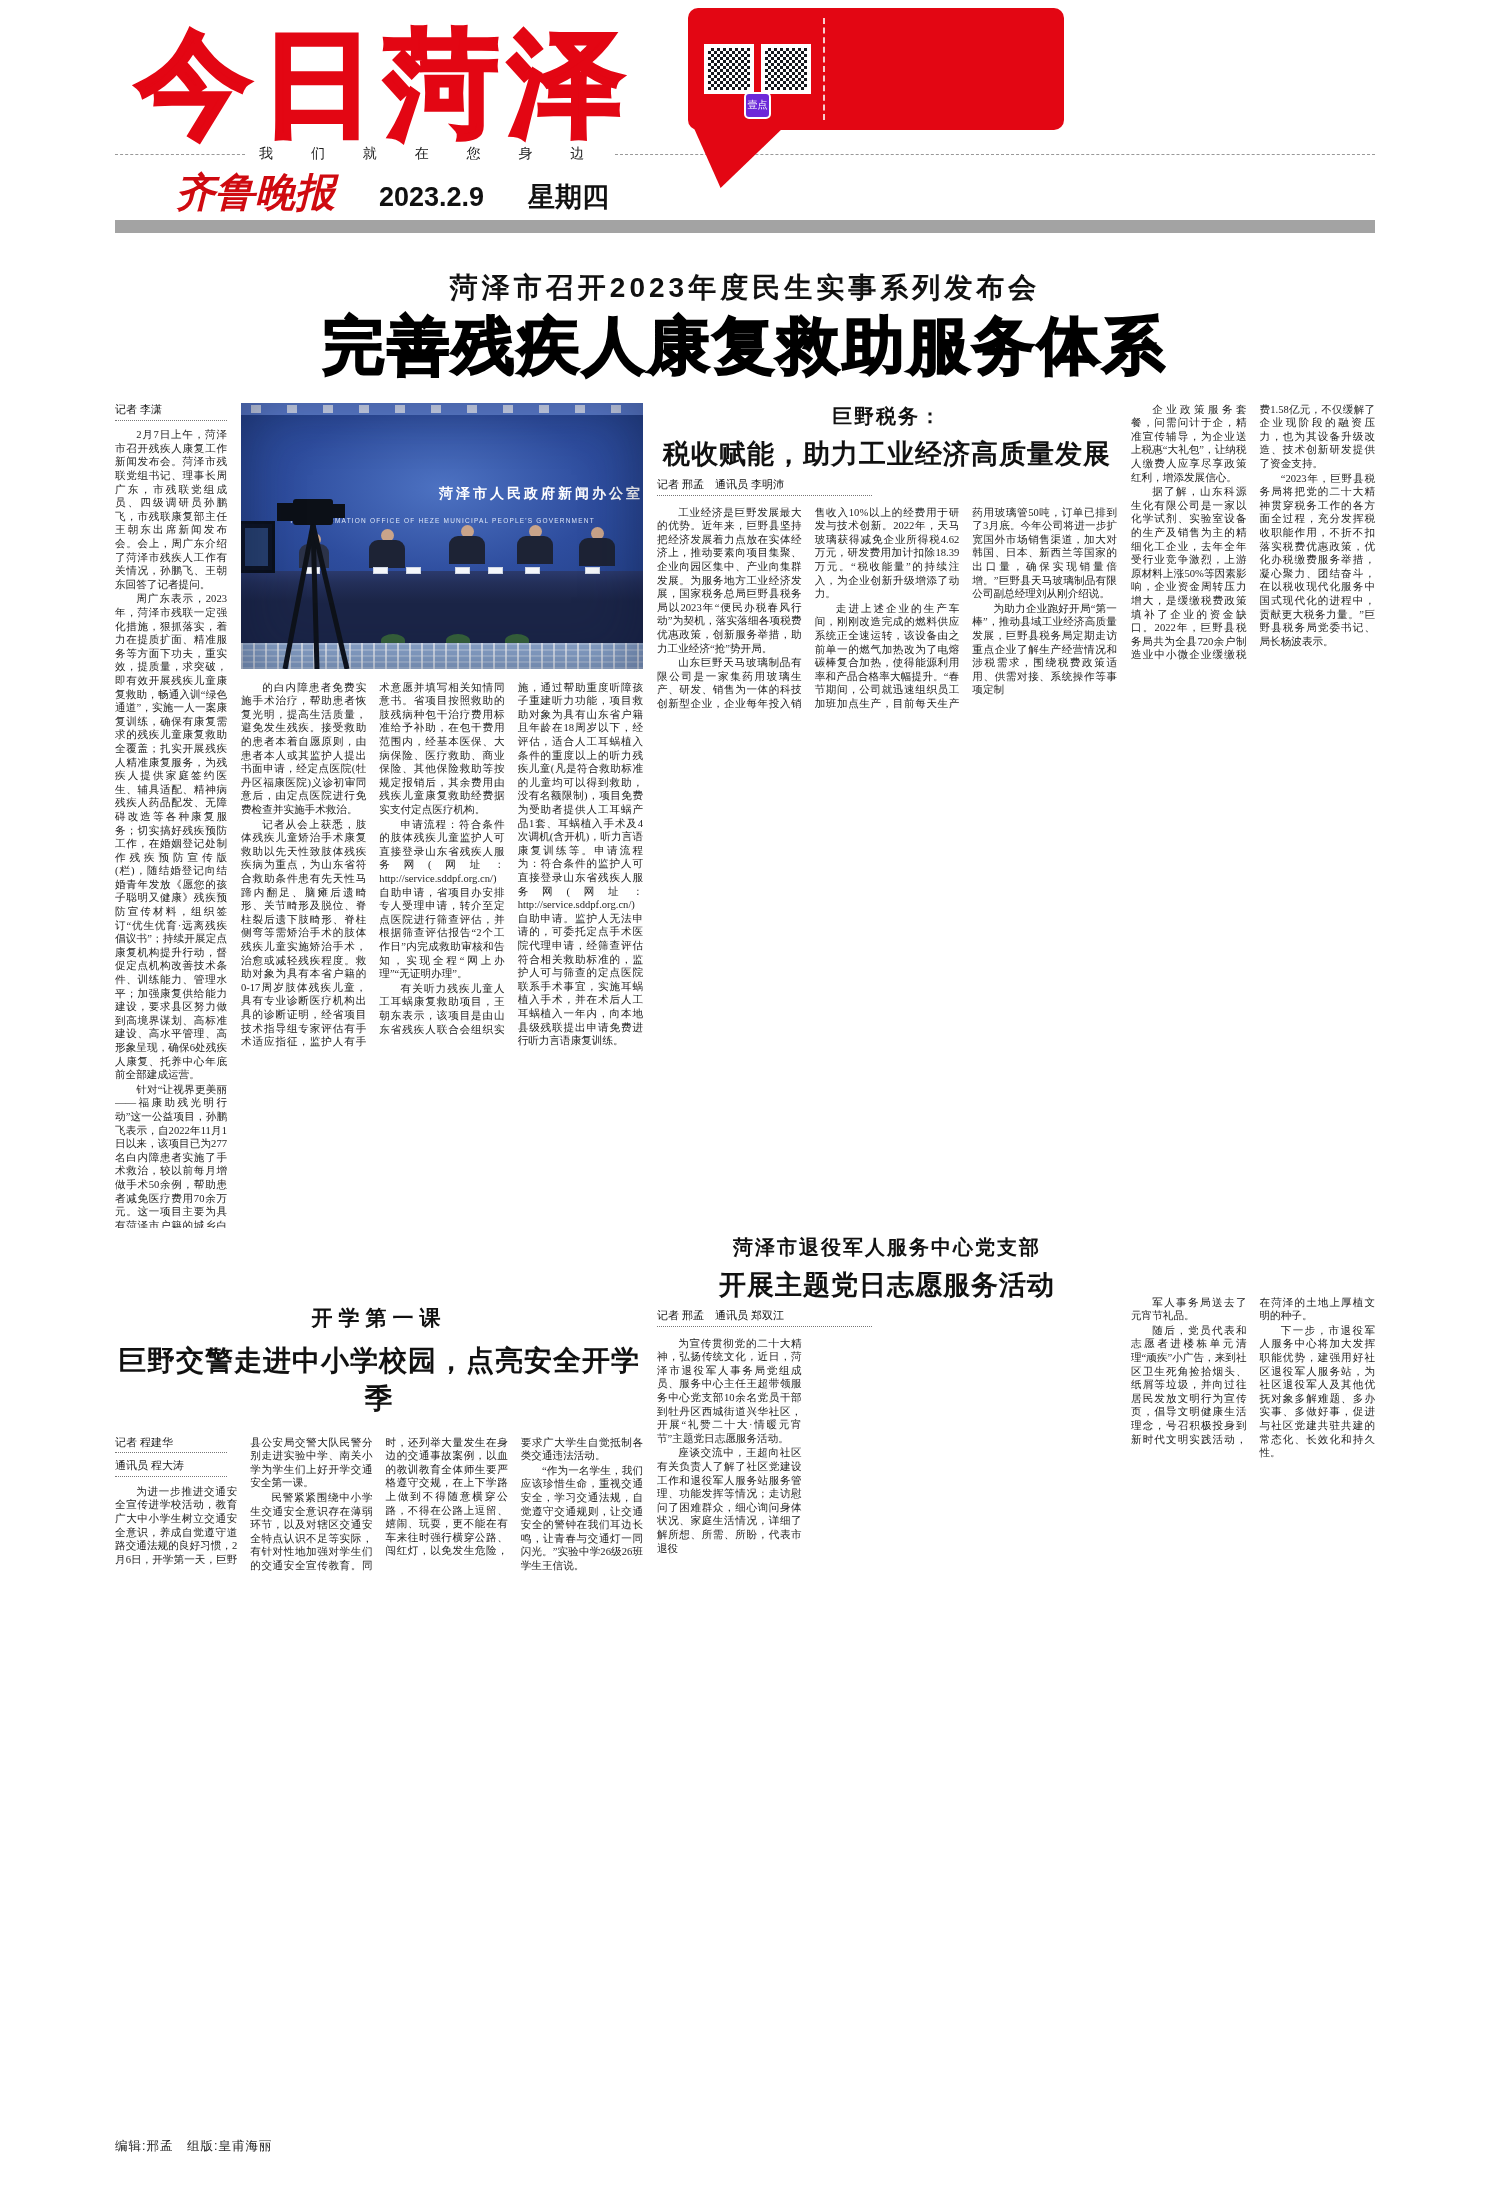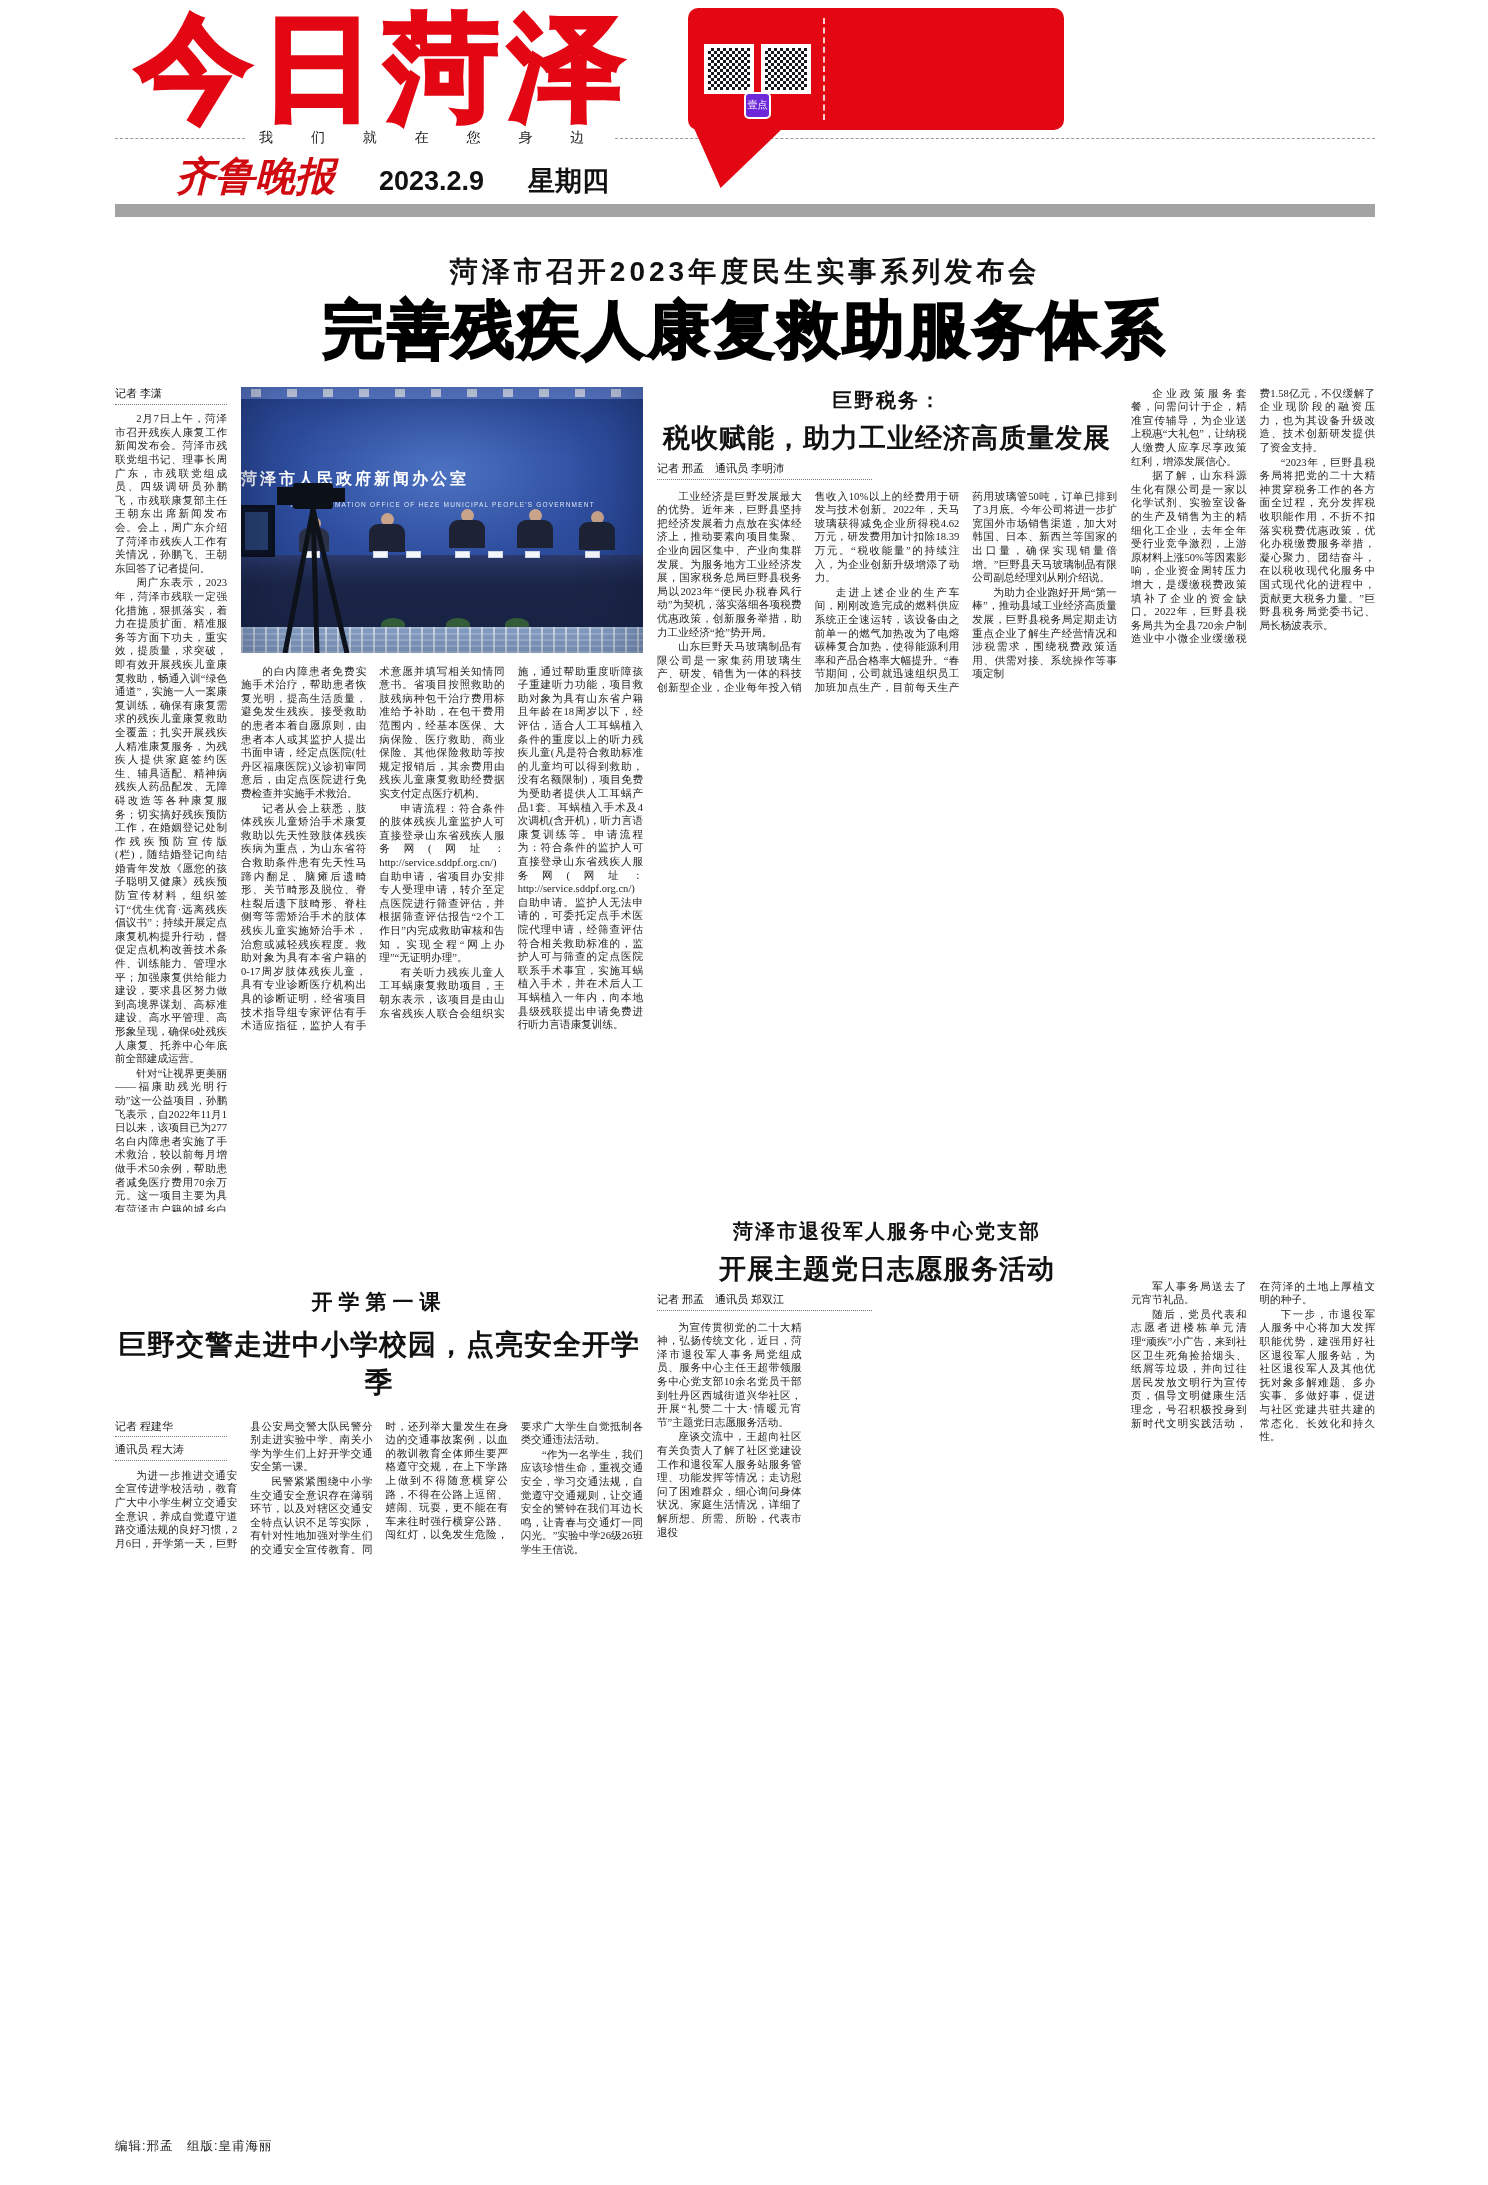--- a/index.html
+++ b/index.html
@@ -2,21 +2,21 @@
 <html><head>
 <meta charset="utf-8">
 <style>
   *{margin:0;padding:0;box-sizing:border-box}
   html,body{background:#ffffff}
   .page{position:relative;width:1488px;height:2185px;background:#fff;overflow:hidden;color:#111;
         font-family:"Liberation Serif",serif}
   .content{position:absolute;left:115px;top:0;width:1260px}
 
   
-  .header{position:relative;padding-top:10px}
+  .header{position:relative;padding-top:26px}
   .masthead{display:inline-block;margin-left:22px;font-family:"Liberation Sans",sans-serif;
             font-size:114px;line-height:1.02;font-weight:900;color:#e30613;letter-spacing:10px;
             -webkit-text-stroke:4px #e30613}
   .bubble{position:absolute;left:573px;top:8px;width:376px;height:122px;background:#e30613;
           border-radius:10px;display:flex;align-items:center;gap:12px;padding:10px 16px;color:#fff;z-index:2}
   .bubble-tail{position:absolute;left:578px;top:126px;width:92px;height:62px;background:#e30613;
                clip-path:polygon(0 0,100% 0,30% 100%);z-index:1}
   .qr-wrap{position:relative;display:flex;gap:7px}
   .qr{width:50px;height:50px;background:#fff;padding:4px}
   .qr-inner{width:100%;height:100%;background:repeating-conic-gradient(#15191f 0% 25%,#fff 0% 50%);
@@ -85,22 +85,22 @@
   .vet-right{margin-top:62px;height:300px}
 
   
   .photo{position:relative;width:402px;height:266px;overflow:hidden;
          background:radial-gradient(ellipse 70% 60% at 50% 32%,#4d72c2 0%,#2e4d9e 55%,#223f86 100%)}
   .photo::after{content:"";position:absolute;inset:0;box-shadow:inset 0 0 60px rgba(10,20,50,.45);
                 pointer-events:none}
   .photo-topstrip{position:absolute;top:0;left:0;right:0;height:12px;background:#5e7fd0}
   .photo-topstrip::after{content:"";position:absolute;top:2px;left:10px;right:10px;bottom:2px;
         background:repeating-linear-gradient(90deg,rgba(255,255,255,.75) 0 10px,transparent 10px 36px)}
-  .backdrop-cn{position:absolute;top:82px;left:0;right:0;text-align:left;color:#fff;
-               font-family:"Liberation Sans",sans-serif;font-weight:700;font-size:16px;letter-spacing:3px}
+  .backdrop-cn{position:absolute;top:82px;left:0;right:0;text-align:right;color:#fff;
+               font-family:"Liberation Sans",sans-serif;font-weight:700;font-size:14px;letter-spacing:3px}
   .backdrop-en{position:absolute;top:114px;left:0;right:0;text-align:center;color:#dde6f7;
                font-family:"Liberation Sans",sans-serif;font-size:6.5px;letter-spacing:1.2px}
   .person{position:absolute}
   .person .head{width:13px;height:13px;border-radius:50%;background:#c9a48a;margin:0 auto}
   .person .torso{width:36px;height:28px;background:#1d2335;border-radius:9px 9px 0 0;margin:-2px auto 0}
   .person.small .torso{width:30px;height:24px;background:#2b3248}
   .conf-table{position:absolute;left:0;right:0;top:168px;bottom:0;
               background:linear-gradient(#2b3a6d 0,#232f59 12px,#1b2547 30px,#1b2547 100%)}
   .table-skirt{position:absolute;left:0;right:0;bottom:0;height:26px;background:#8ea9cf}
   .table-skirt::after{content:"";position:absolute;inset:0;

